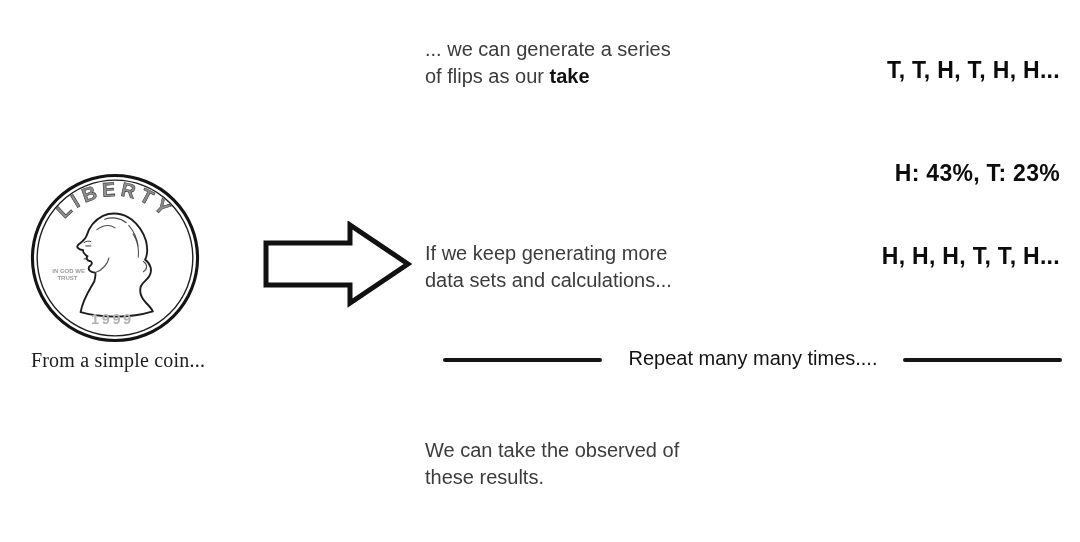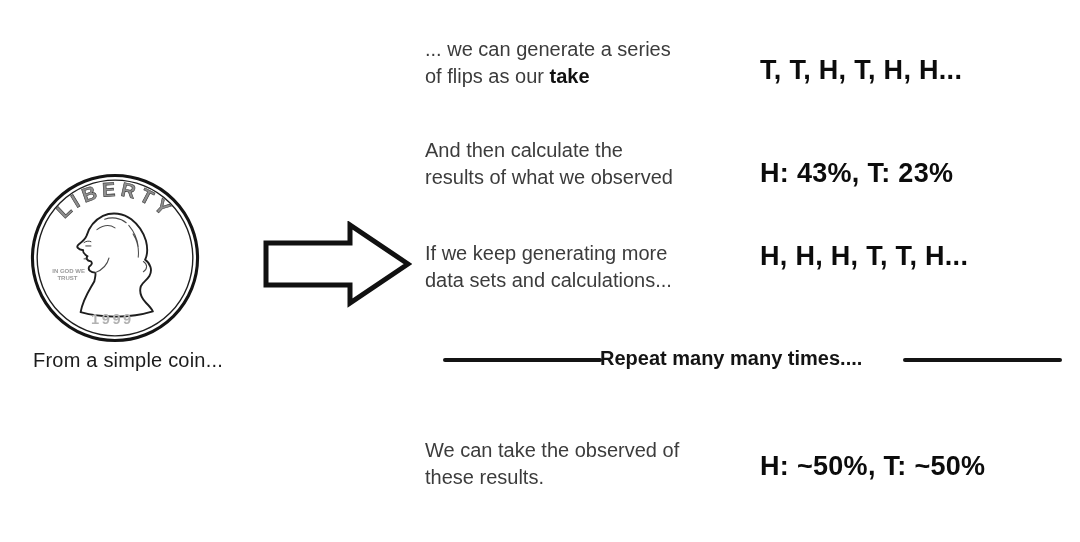--- a/index.html
+++ b/index.html
@@ -5,42 +5,42 @@
   html,body{margin:0;padding:0;background:#fff;}
   .canvas{
     position:relative;
     width:1080px;height:542px;
     background:#ffffff;
     font-family:"Liberation Sans","DejaVu Sans",sans-serif;
     overflow:hidden;
   }
   .coin{position:absolute;left:29px;top:172px;width:172px;height:172px;}
   .coin-caption{
-    position:absolute;left:16px;top:349px;width:224px;
-    text-align:center;font-size:20px;color:#1c1c1c;letter-spacing:.2px;
+    position:absolute;left:6px;top:349px;width:224px;
+    text-align:center;font-size:20px;color:#1c1c1c;letter-spacing:.2px;font-family:Liberation Serif, serif;
   }
   .arrow{position:absolute;left:262px;top:221px;width:150px;height:90px;}
   .desc{
     position:absolute;left:425px;width:320px;text-align:left;
     font-size:20px;line-height:27px;color:#3c3c3c;
   }
   .desc .bold-word{font-weight:700;color:#111;}
   .res{
-    position:absolute;left:760px;width:300px;text-align:left;
-    font-size:27px;line-height:33px;font-weight:700;color:#0c0c0c;
+    position:absolute;left:760px;width:300px;text-align:right;
+    font-size:23px;line-height:33px;font-weight:700;color:#0c0c0c;
     letter-spacing:.3px;
   }
   .divider-line{
     position:absolute;top:358px;height:4px;background:#141414;border-radius:2px;
   }
   .divider-line.left{left:443px;width:159px;}
   .divider-line.right{left:903px;width:159px;}
   .divider-label{
-    position:absolute;left:600px;top:347px;width:306px;
-    font-size:20px;font-weight:700;color:#141414;
+    position:absolute;left:600px;top:347px;width:306px;text-align:center;
+    font-size:20px;font-weight:400;color:#141414;
   }
 </style>
 </head>
 <body>
 
 <div class="canvas">
 
   <div class="coin">
     <svg viewBox="0 0 200 200" width="172" height="172">
       <defs>
@@ -89,37 +89,32 @@
       <polygon points="4,22 88,22 88,4 146,43 88,82 88,64 4,64" fill="#ffffff" stroke="#111111" stroke-width="5" stroke-linejoin="miter"></polygon>
     </svg>
   </div>
 
   <div class="desc" style="top:36px">
     <div>... we can generate a series</div>
     <div><span>of flips as our </span><span class="bold-word">take</span></div>
   </div>
   <div class="res" style="top:54px">T, T, H, T, H, H...</div>
 
-  <div class="desc" style="top:137px">
-    <div>And then calculate the</div>
-    <div>results of what we observed</div>
-  </div>
   <div class="res" style="top:157px">H: 43%, T: 23%</div>
 
   <div class="desc" style="top:240px">
     <div>If we keep generating more</div>
     <div>data sets and calculations...</div>
   </div>
   <div class="res" style="top:240px">
     <div>H, H, H, T, T, H...</div>
   </div>
 
   <div class="divider-line left"></div>
   <div class="divider-label">Repeat many many times....</div>
   <div class="divider-line right"></div>
 
   <div class="desc" style="top:437px">
     <div>We can take the observed of</div>
     <div>these results.</div>
   </div>
-  <div class="res" style="top:450px">H: ~50%, T: ~50%</div>
 
 </div>
 
 </body></html>

